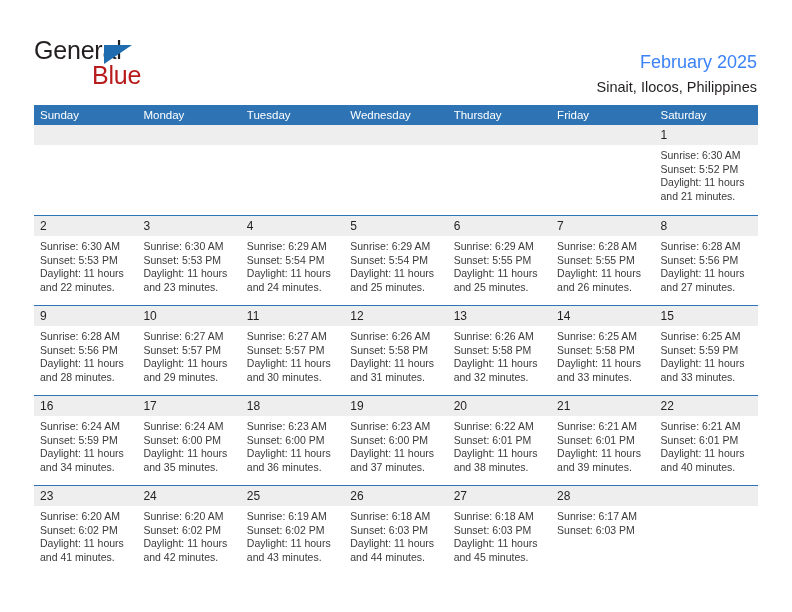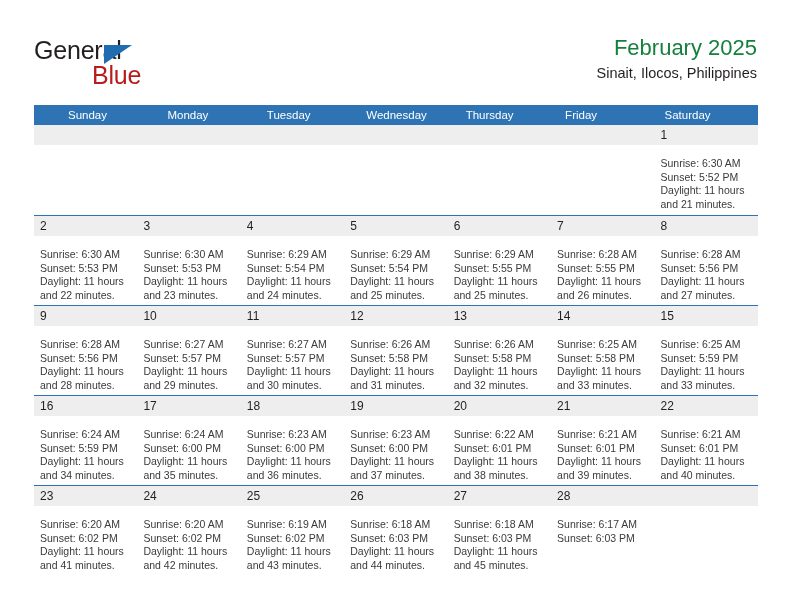--- a/index.html
+++ b/index.html
@@ -66,45 +66,45 @@
     white-space: nowrap;
   }
 
   .title-block {
     position: absolute;
     right: 35px;
     top: 32px;
     text-align: right;
   }
   .cal-title {
-    font-size: 22px;
-    color: #15803d;
+    font-size: 18px;
+    color: #3b82f6;
     line-height: 32px;
     white-space: nowrap;
+    margin-top: 14px;
   }
   .cal-subtitle {
     margin-top: 0;
     font-size: 14.5px;
     color: #231f20;
     line-height: 18px;
     white-space: nowrap;
   }
 
   
   .calendar {
     position: absolute;
     left: 34px;
     top: 105px;
     width: 724px;
   }
   .weekday-head {
     display: flex;
     background: #2e74b5;
     height: 20px;
-    padding-left: 28px;
   }
   .weekday-cell {
     flex: 1 1 0;
     color: #ffffff;
     font-size: 11.5px;
     line-height: 20px;
     padding-left: 6px;
     box-sizing: border-box;
     white-space: nowrap;
     overflow: hidden;
@@ -132,21 +132,21 @@
     font-size: 12px;
     line-height: 20px;
     padding-left: 6px;
     color: #231f20;
     box-sizing: border-box;
   }
   .day-cell.empty .day-number {
     background: #eeeeee;
   }
   .day-body {
-    padding: 12px 6px 0 6px;
+    padding: 4px 6px 0 6px;
     font-size: 10.5px;
     line-height: 13.6px;
     color: #3a3a3a;
   }
   .day-body div {
     white-space: nowrap;
   }
   .day-body .daylight {
     white-space: normal;
   }

